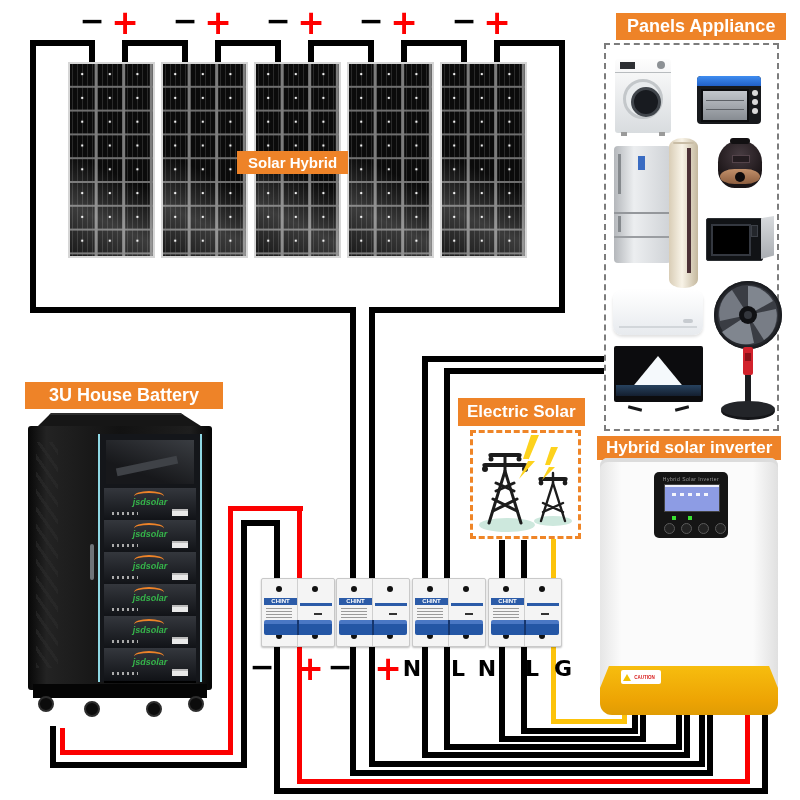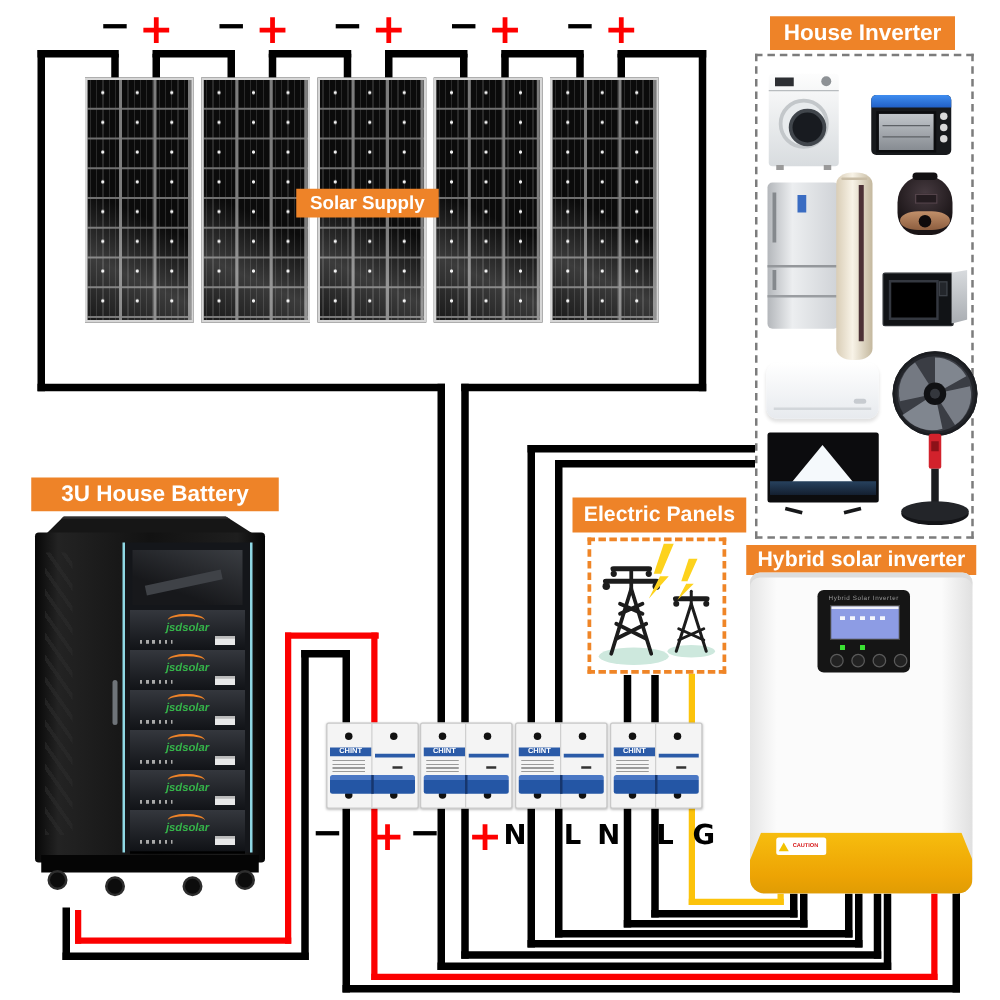--- a/index.html
+++ b/index.html
@@ -171,23 +171,23 @@
       <div class="term minus" style="left: 185px; top: 6px;">−</div>
       <div class="term plus" style="left: 218px; top: 6px;">+</div>
       <div class="term minus" style="left: 278px; top: 6px;">−</div>
       <div class="term plus" style="left: 311px; top: 6px;">+</div>
       <div class="term minus" style="left: 371px; top: 6px;">−</div>
       <div class="term plus" style="left: 404px; top: 6px;">+</div>
       <div class="term minus" style="left: 464px; top: 6px;">−</div>
       <div class="term plus" style="left: 497px; top: 6px;">+</div>
     </div>
 
-  <div class="tag" style="left:237px;top:151px;font-size:15px;">Solar Supply</div>
-
-  <div class="tag" style="left:616px;top:13px;font-size:18px;">House Inverter</div>
+  <div class="tag" style="left:237px;top:151px;font-size:15px;">Solar Hybrid</div>
+
+  <div class="tag" style="left:616px;top:13px;font-size:18px;">Panels Appliance</div>
   <div class="abs" style="left:604px;top:43px;width:171px;height:384px;border:2px dashed #7c7c7c;background:#fff;">
 
     <div class="appl" style="left:9px;top:14px;width:56px;height:74px;border-radius:3px;
          background:linear-gradient(180deg,#fdfdfd,#d8dcdf);">
       <div class="abs" style="left:0;top:0;width:100%;height:13px;border-bottom:1px solid #b8bcbf;">
         <div class="abs" style="left:5px;top:3px;width:15px;height:7px;background:#2d2f33;"></div>
         <div class="abs" style="right:6px;top:2px;width:8px;height:8px;border-radius:50%;background:#8d9195;"></div>
       </div>
       <div class="abs" style="left:8px;top:20px;width:40px;height:40px;border-radius:50%;
            background:#e8ebed;border:3px solid #c3c7ca;box-sizing:border-box;">
@@ -339,21 +339,21 @@
           </div>
       </div>
     </div>
     <div class="abs" style="left:5px;top:272px;width:174px;height:14px;background:#050505;"></div>
     <div class="abs" style="left:10px;top:284px;width:12px;height:12px;border-radius:50%;background:#0c0c0c;border:2px solid #2d2d2d;"></div>
     <div class="abs" style="left:56px;top:289px;width:12px;height:12px;border-radius:50%;background:#0c0c0c;border:2px solid #2d2d2d;"></div>
     <div class="abs" style="left:118px;top:289px;width:12px;height:12px;border-radius:50%;background:#0c0c0c;border:2px solid #2d2d2d;"></div>
     <div class="abs" style="left:160px;top:284px;width:12px;height:12px;border-radius:50%;background:#0c0c0c;border:2px solid #2d2d2d;"></div>
   </div>
 
-  <div class="tag" style="left:458px;top:398px;font-size:17px;padding:4px 9px;">Electric Panels</div>
+  <div class="tag" style="left:458px;top:398px;font-size:17px;padding:4px 9px;">Electric Solar</div>
   <div class="abs" style="left:470px;top:430px;width:111px;height:109px;border:3px dashed #ef8527;
        background:#fff;box-sizing:border-box;">
     <svg width="105" height="101" viewBox="0 0 105 101">
       <ellipse cx="34" cy="92" rx="28" ry="7" fill="#cde8dd"></ellipse>
       <ellipse cx="80" cy="88" rx="19" ry="5" fill="#cde8dd"></ellipse>
       <g stroke="#1c1c1c" stroke-width="3" fill="none" stroke-linecap="round">
         <path d="M16,90 L32,38 M48,90 L32,38"></path>
         <path d="M20,78 L44,66 M20,66 L44,78"></path>
         <path d="M23,58 L41,50 M23,50 L41,58"></path>
         <path d="M32,38 L32,22"></path>

